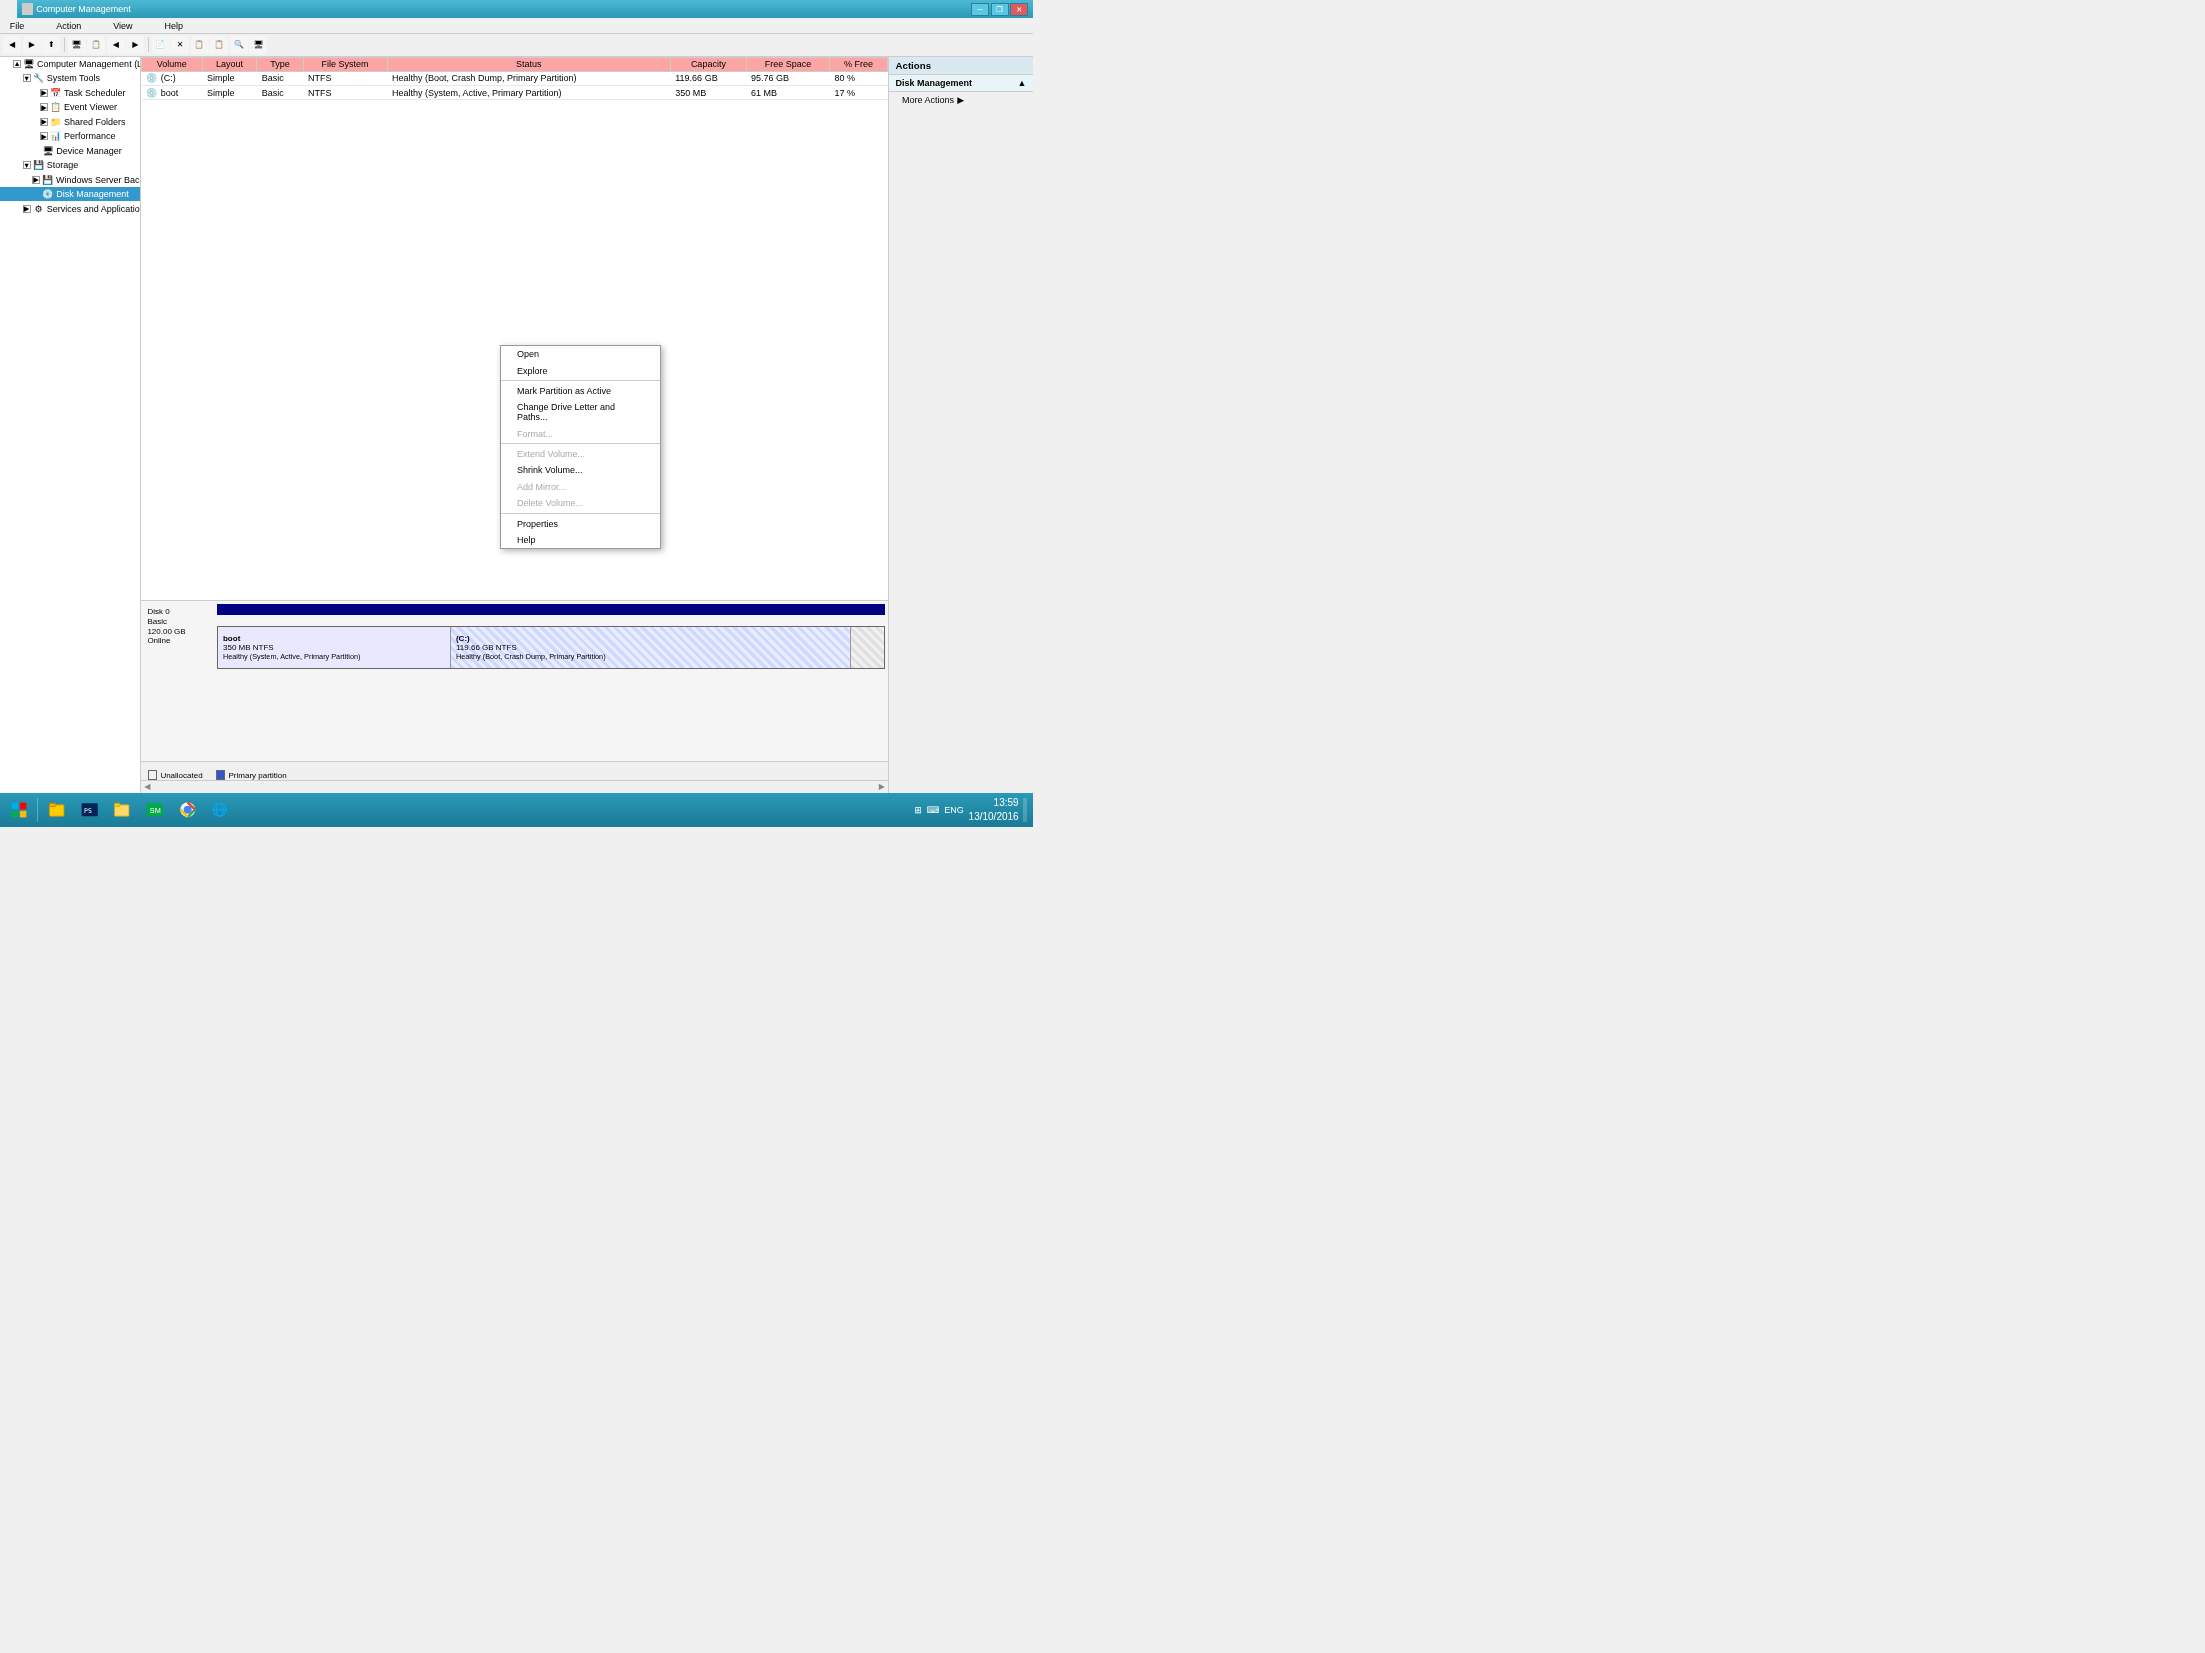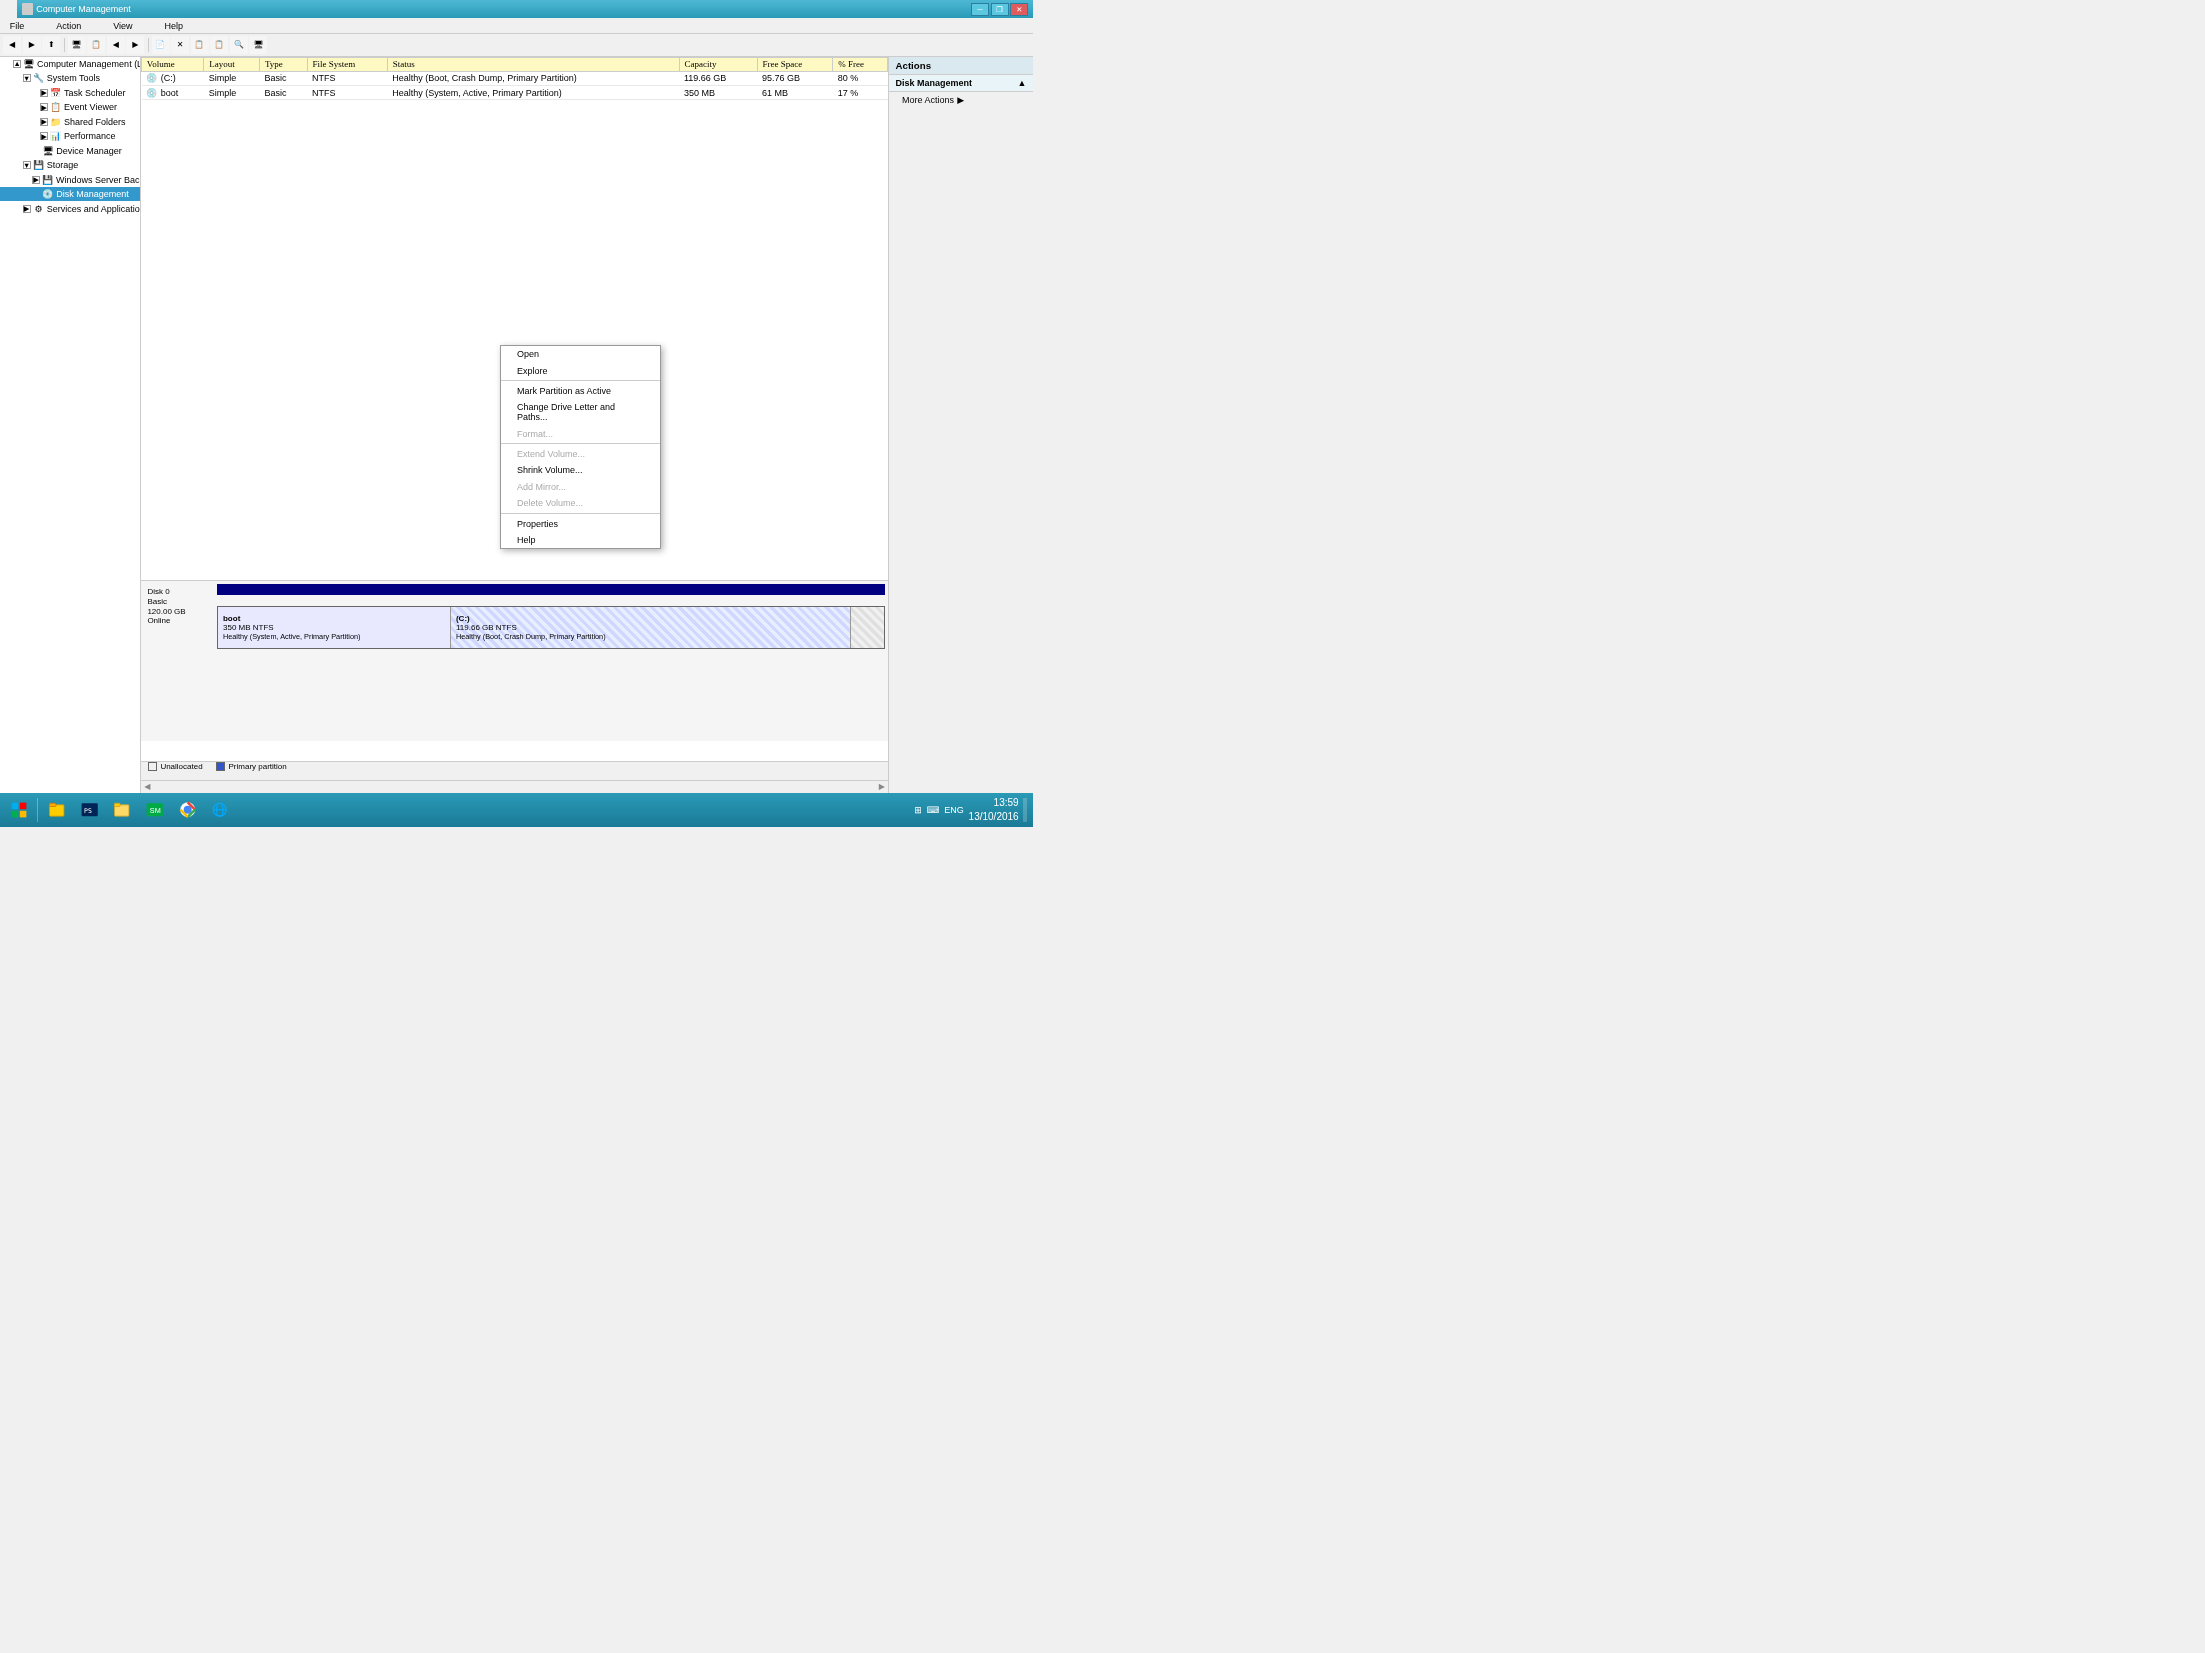--- a/index.html
+++ b/index.html
@@ -161,28 +161,27 @@
     .partition-table {
       flex: 1;
       overflow: auto;
     }
     .partition-table table {
       width: 100%;
       border-collapse: collapse;
       font-size: 9px;
     }
     .partition-table th {
-      background: #fef9c3;
+      background: #fca5a5;
       border: 0.8px solid #ccc;
       padding: 1.6px 4.8px;
-      text-align: left;
+      text-align: center;
       font-weight: normal;
       position: sticky;
       top: 0;
-      font-family: Liberation Serif, serif;
     }
     .partition-table td {
       border-bottom: 0.8px solid #e8e8e8;
       padding: 1.6px 4.8px;
     }
 
     
     .disk-area {
       height: 161px;
       border-top: 1.6px solid #ccc;
@@ -314,25 +313,24 @@
       background: #ccc;
       margin: 1.6px 0;
     }
 
     
     .legend-bar {
       height: 19.4px;
       background: #f0f0f0;
       border-top: 0.8px solid #ccc;
       display: flex;
-      align-items: flex-start;
+      align-items: flex-end;
       gap: 13px;
       padding: 0 6.5px;
       font-size: 8px;
-      margin-top: 20px;
     }
     .legend-item {
       display: flex;
       align-items: center;
       gap: 3.2px;
     }
     .legend-box {
       width: 9.7px;
       height: 9.7px;
       border: 0.8px solid #666;

